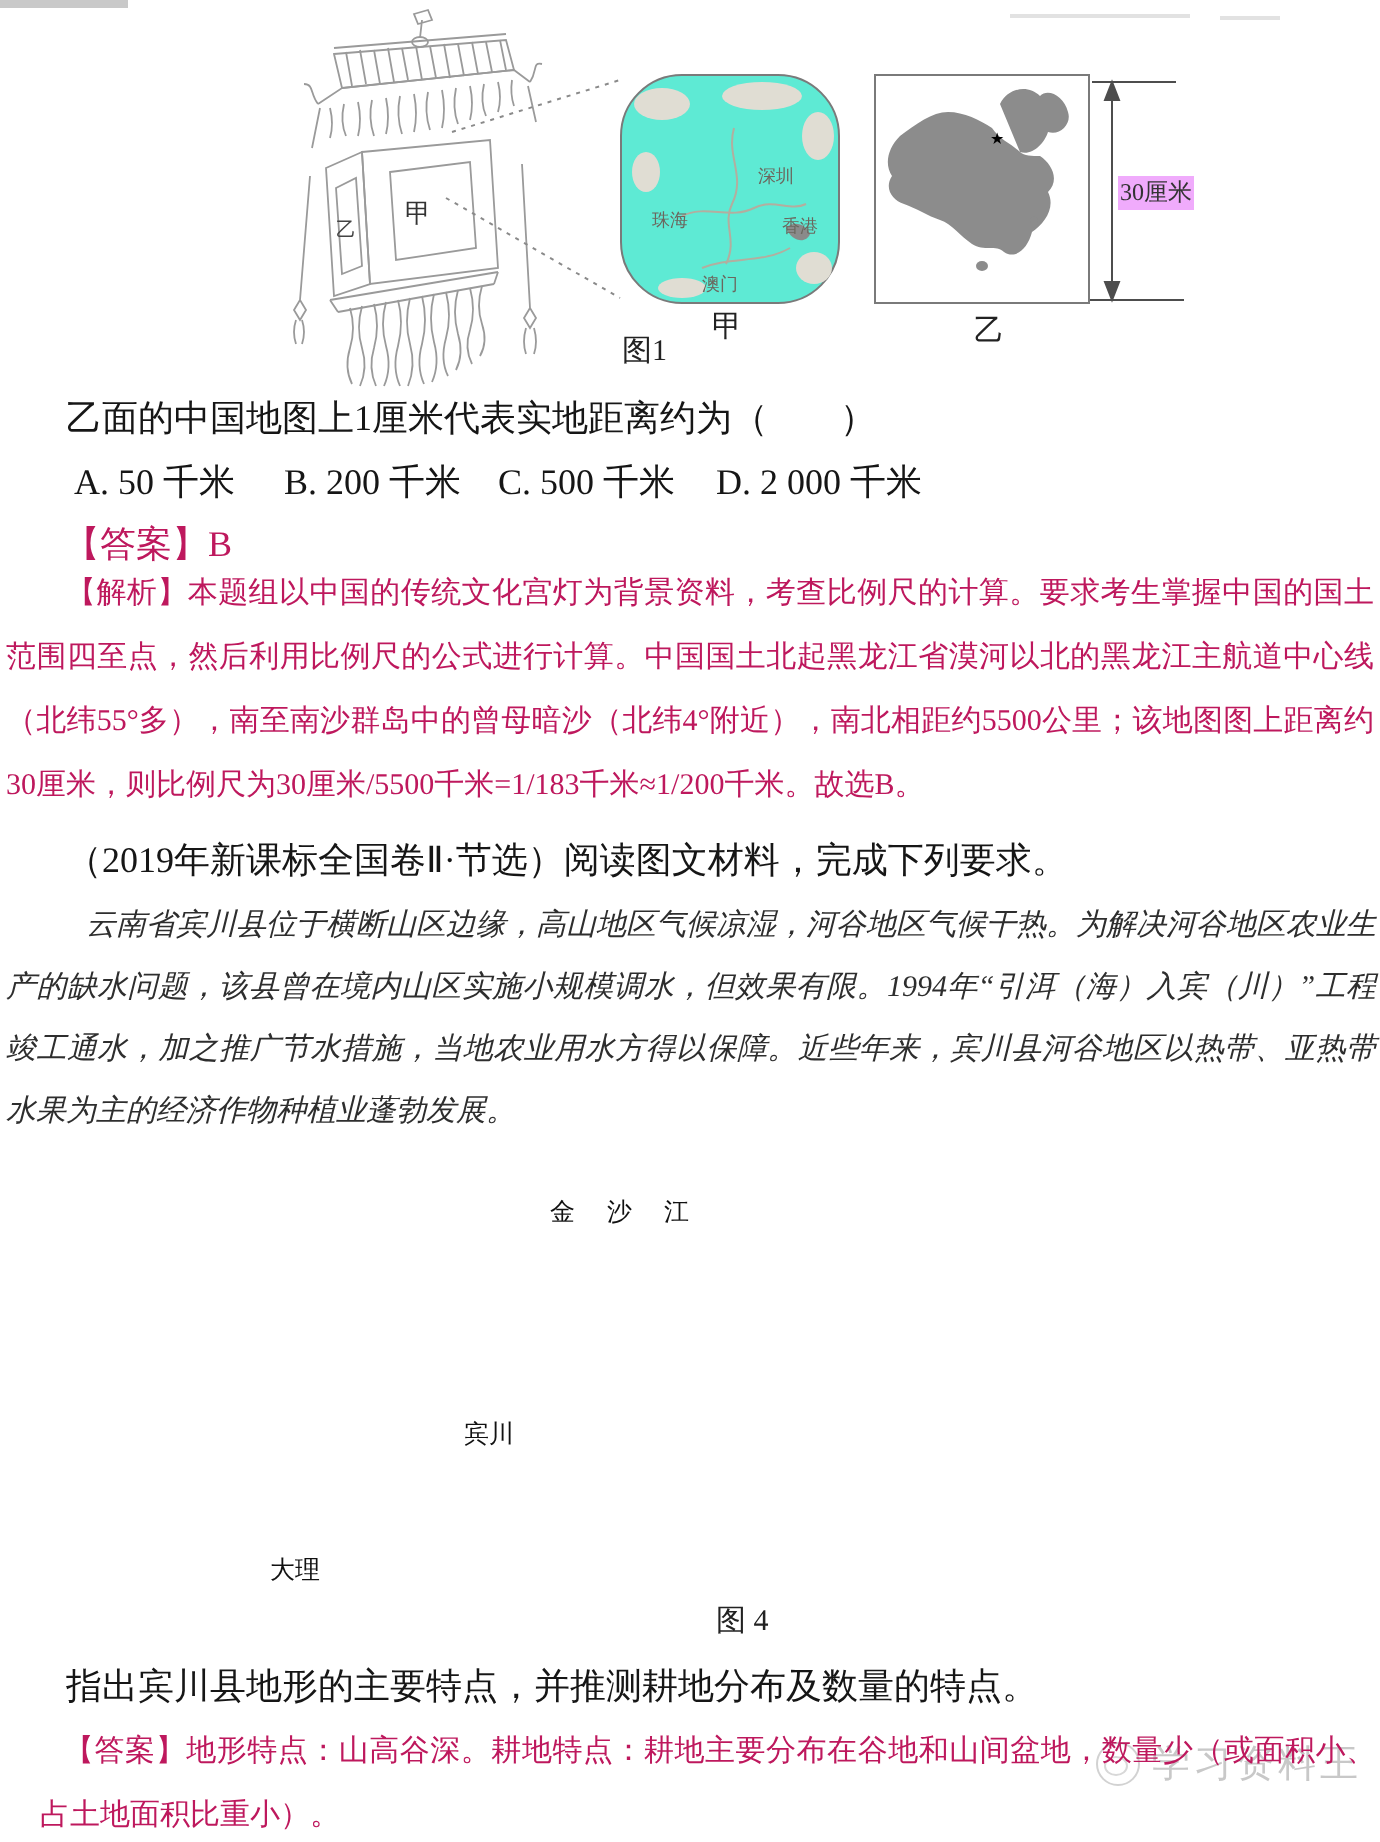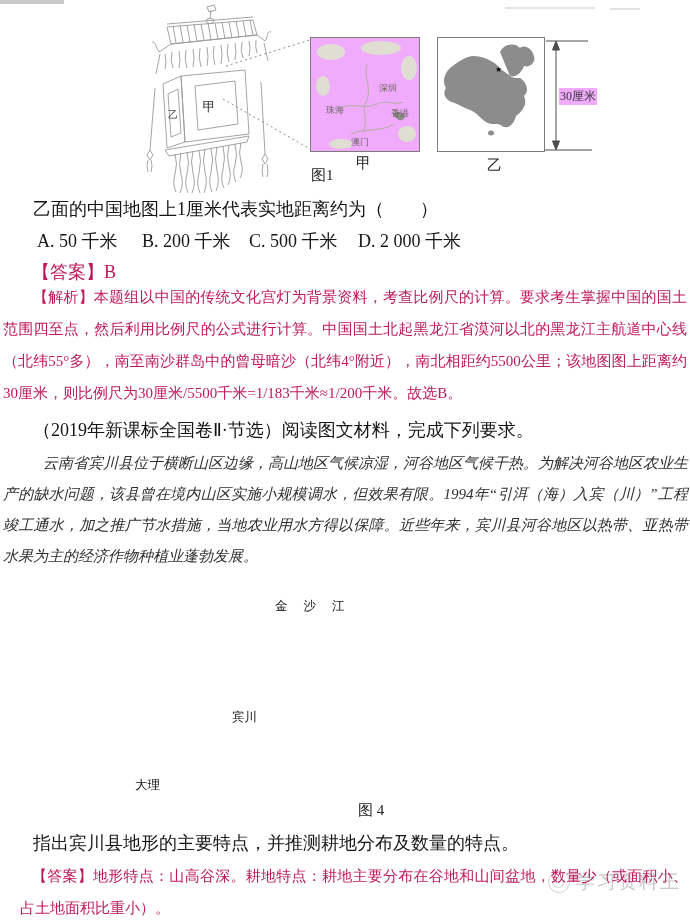--- a/index.html
+++ b/index.html
@@ -7,21 +7,21 @@
         font-family:"Liberation Serif",serif;color:#161616;}
   .abs{position:absolute;}
   .txt{font-size:18px;line-height:20px;white-space:nowrap;}
   .red{color:#be185d;}
   .para{font-size:15px;line-height:32px;text-align:justify;white-space:normal;}
   .kai{font-style:italic;color:#2e2e2e;line-height:31px;}
   .corner-strip{left:0;top:0;width:64px;height:4px;background:#c9c9c9;}
   .faint-mark{top:7px;height:2px;background:#e2e2e2;}
   
   .panel{border:1px solid #7a7a7a;box-sizing:border-box;background:#fff;}
-  .panel-jia{left:310px;top:37px;width:110px;height:115px;background:#f0abfc;}
+  .panel-jia{left:310px;top:37px;width:110px;height:115px;background:#5eead4;border-radius:31px;}
   .panel-yi{left:437px;top:37px;width:108px;height:115px;}
   .map-town{position:absolute;font-size:9px;color:#6b675e;white-space:nowrap;}
   .fig-label{font-size:15px;color:#222;}
   .dim-label{left:559px;top:88px;font-size:12px;background:#f0abfc;padding:0 1px;color:#333;}
   .maplbl{position:absolute;font-size:12.5px;color:#111;white-space:nowrap;}
   .watermark{left:548px;top:869px;color:#c8c8c8;font-size:19px;letter-spacing:2px;
              display:flex;align-items:center;z-index:1;white-space:nowrap;}
   .wm-logo{width:20px;height:20px;border:1.5px solid #d2d2d2;border-radius:50%;margin-right:6px;
            position:relative;}
   .wm-logo::after{content:"";position:absolute;left:3px;top:6px;width:10px;height:8px;

